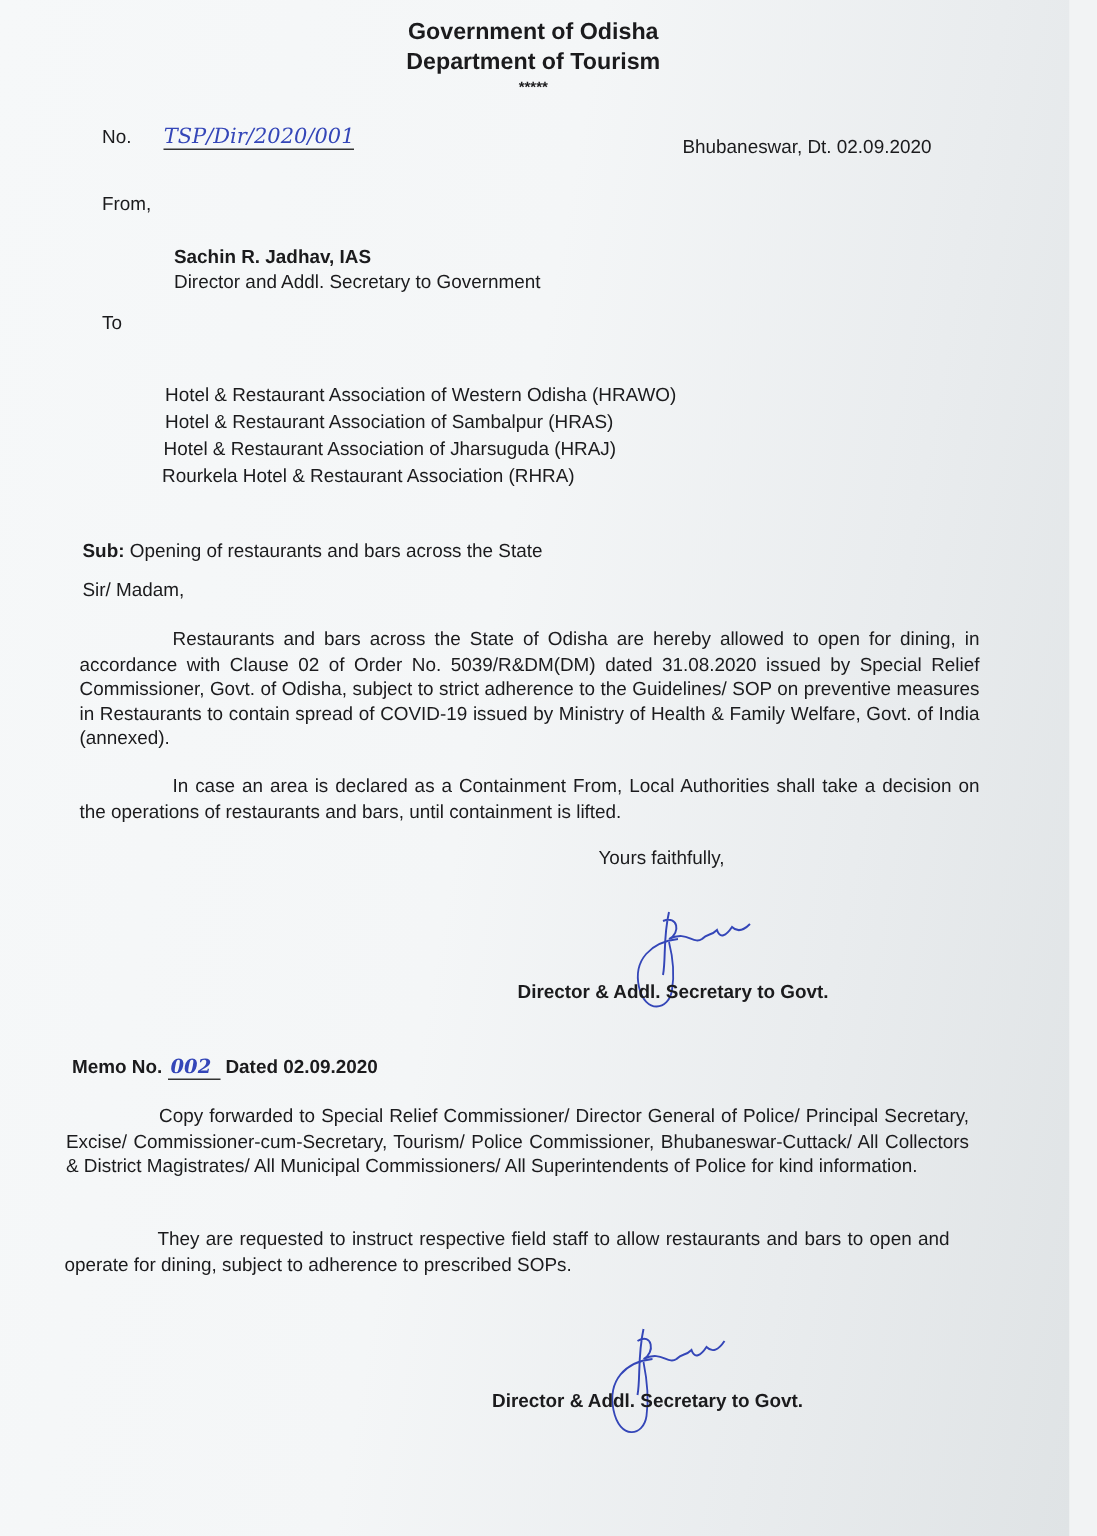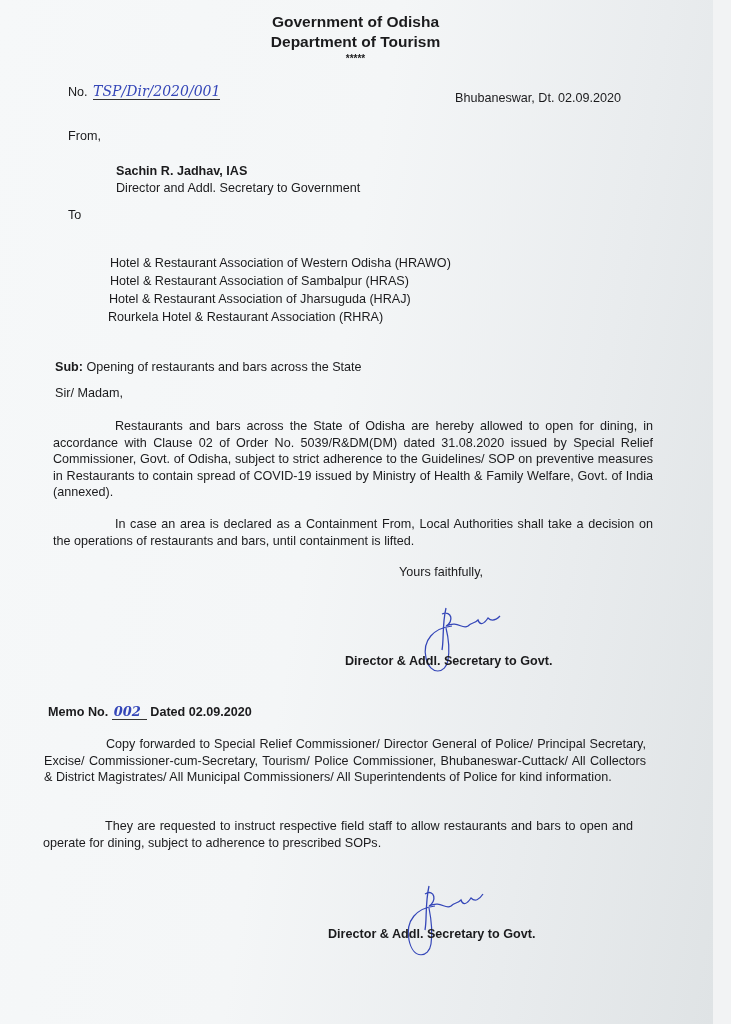--- a/index.html
+++ b/index.html
@@ -40,21 +40,21 @@
 <body>
 
 <div class="paper">
 
   <div class="abs head" style="top:13px;">Government of Odisha</div>
   <div class="abs head" style="top:33px;">Department of Tourism</div>
   <div class="abs stars" style="top:53px;">*****</div>
 
   <div class="abs t" style="left:68px; top:83px;">
     <span>No.</span>
-    <span class="hand uline" style="margin-left:2px;">TSP/Dir/2020/001</span>
+    <span class="hand uline" style="margin-left:18px;">TSP/Dir/2020/001</span>
   </div>
   <div class="abs t" style="left:455px; top:91px;">Bhubaneswar, Dt. 02.09.2020</div>
 
   <div class="abs t" style="left:68px; top:129px;">From,</div>
   <div class="abs t b" style="left:116px; top:164px;">Sachin R. Jadhav, IAS</div>
   <div class="abs t" style="left:116px; top:181px;">Director and Addl. Secretary to Government</div>
 
   <div class="abs t" style="left:68px; top:208px;">To</div>
   <div class="abs t" style="left:110px; top:256px;">Hotel &amp; Restaurant Association of Western Odisha (HRAWO)</div>
   <div class="abs t" style="left:109px; top:292px;">Hotel &amp; Restaurant Association of Jharsuguda (HRAJ)</div>

